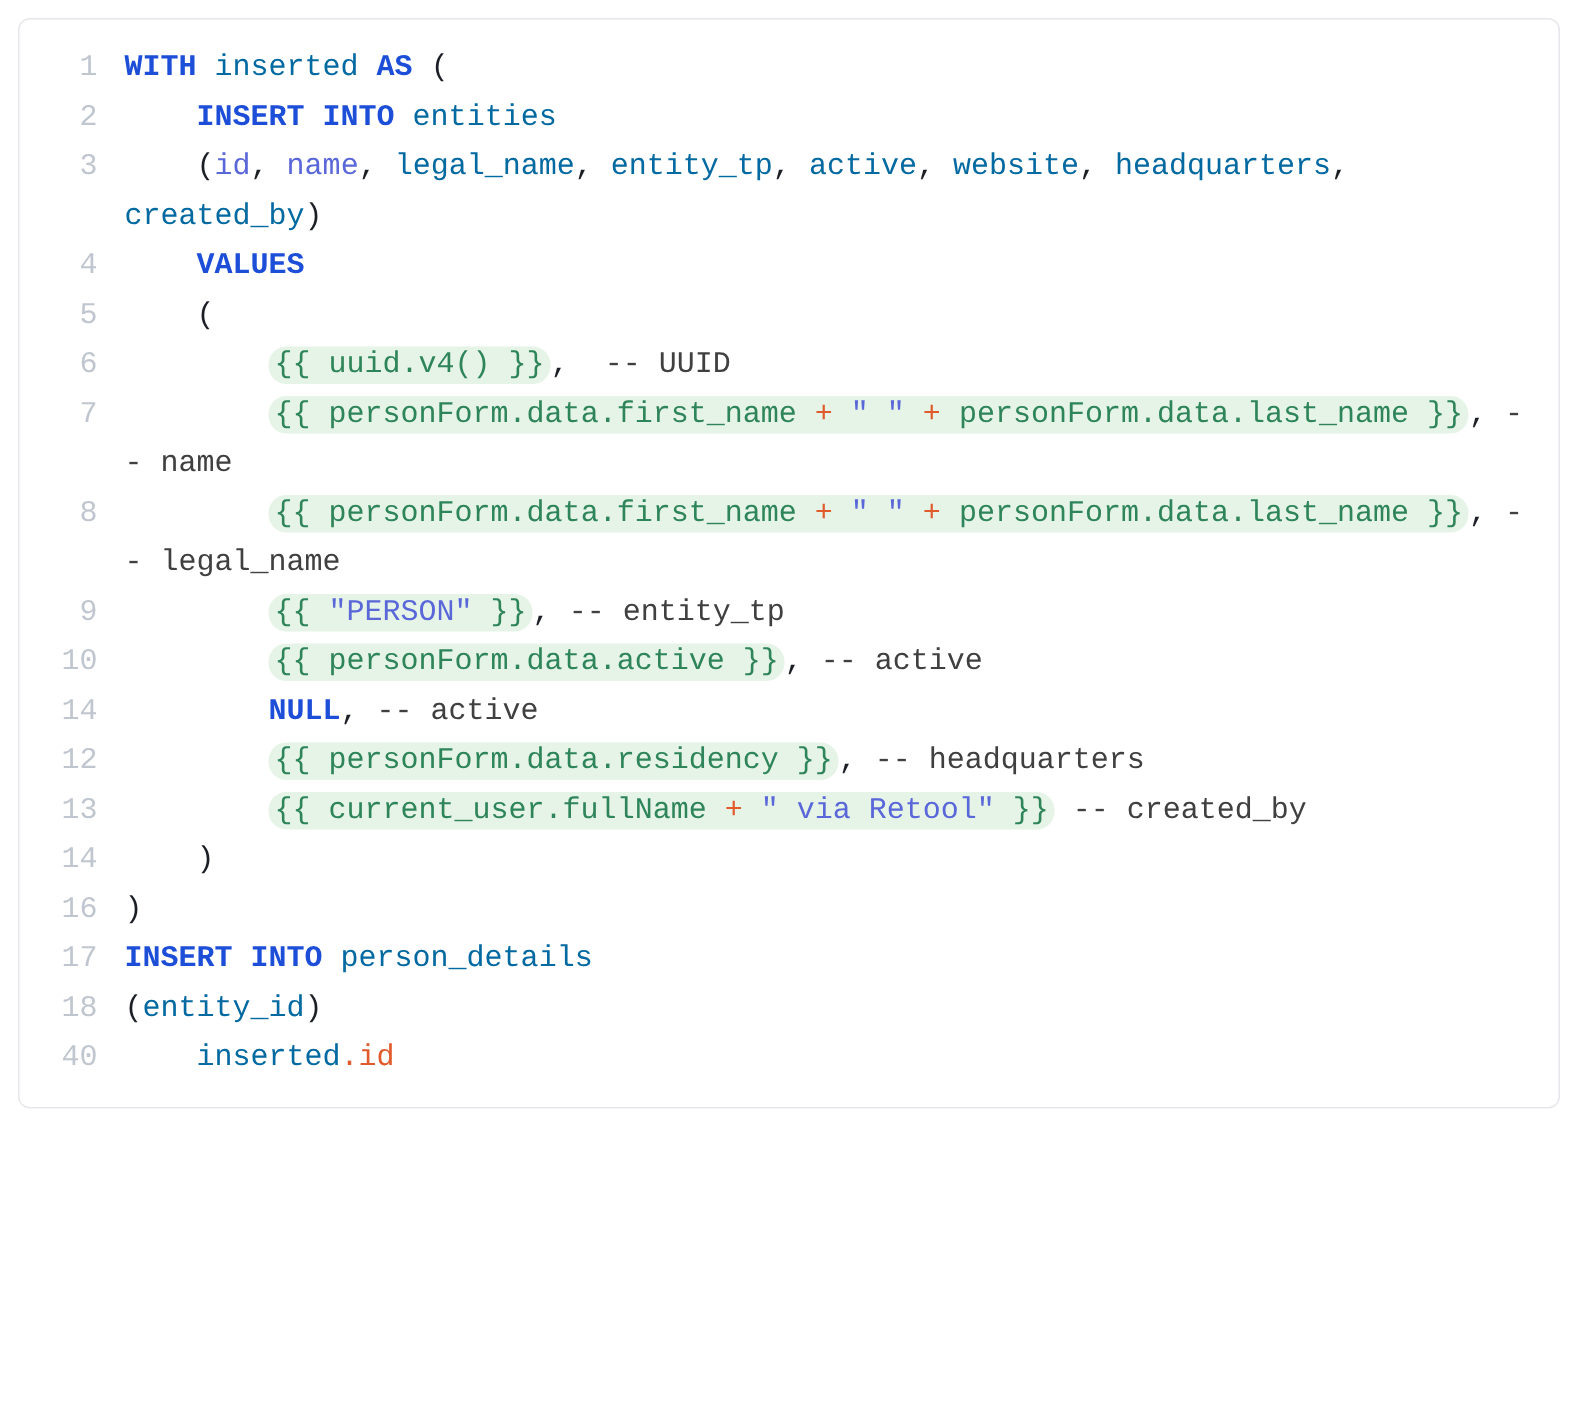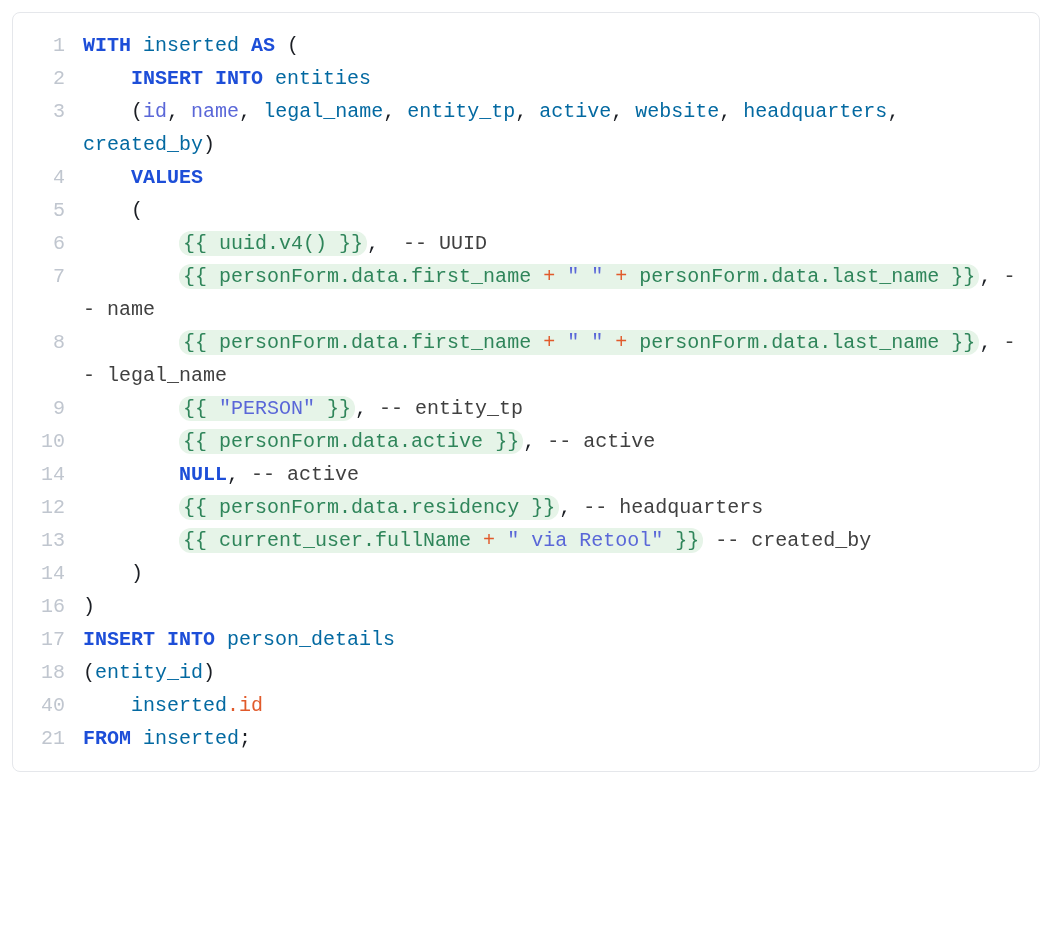--- a/index.html
+++ b/index.html
@@ -136,18 +136,14 @@
     <span class="gutter">18</span>
     <span class="code"><span>(</span><span class="ident">entity_id</span><span>)</span></span>
   </div>
 
 
   <div class="line">
     <span class="gutter">40</span>
     <span class="code"><span>    </span><span class="ident">inserted</span><span class="idhl">.</span><span class="idhl">id</span></span>
   </div>
 
-  <div class="line">
-    <span class="gutter">21</span>
-    <span class="code"><span class="kw">FROM</span><span> </span><span class="ident">inserted</span><span>;</span></span>
-  </div>
 
 </div>
 
 </body></html>

